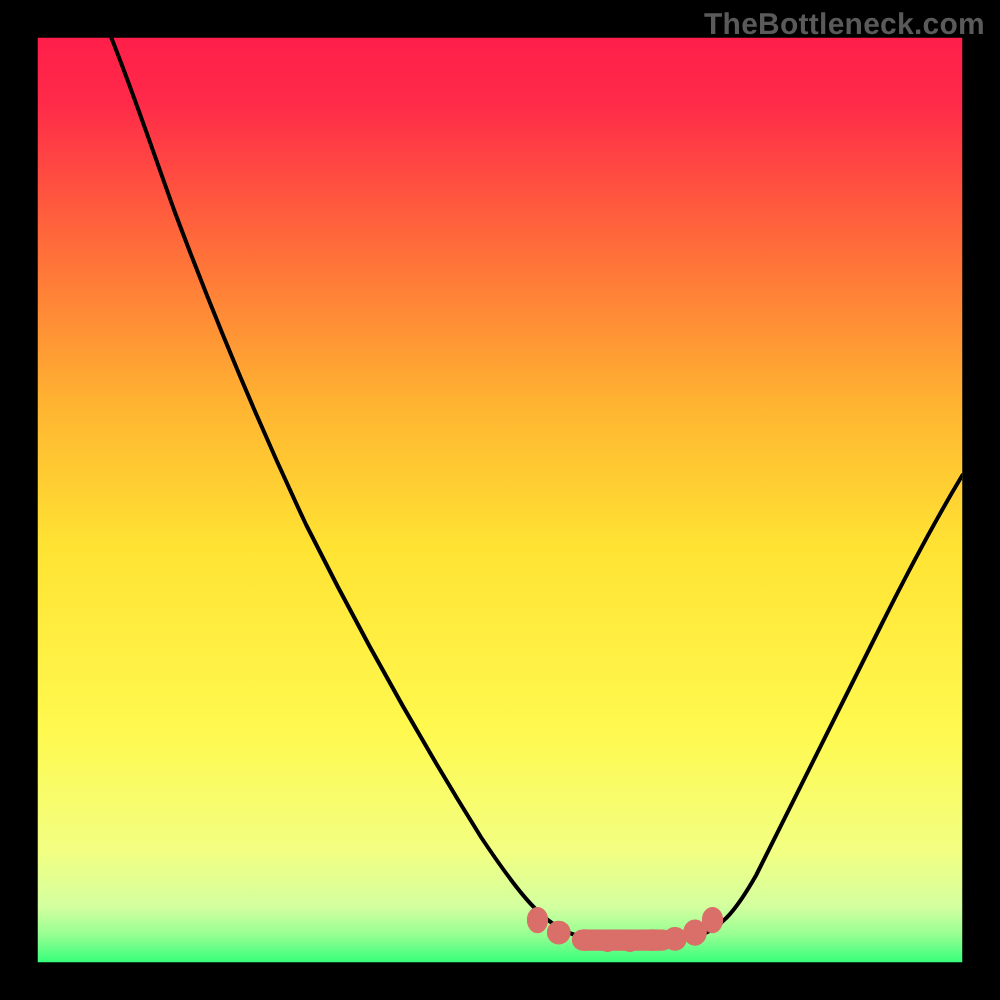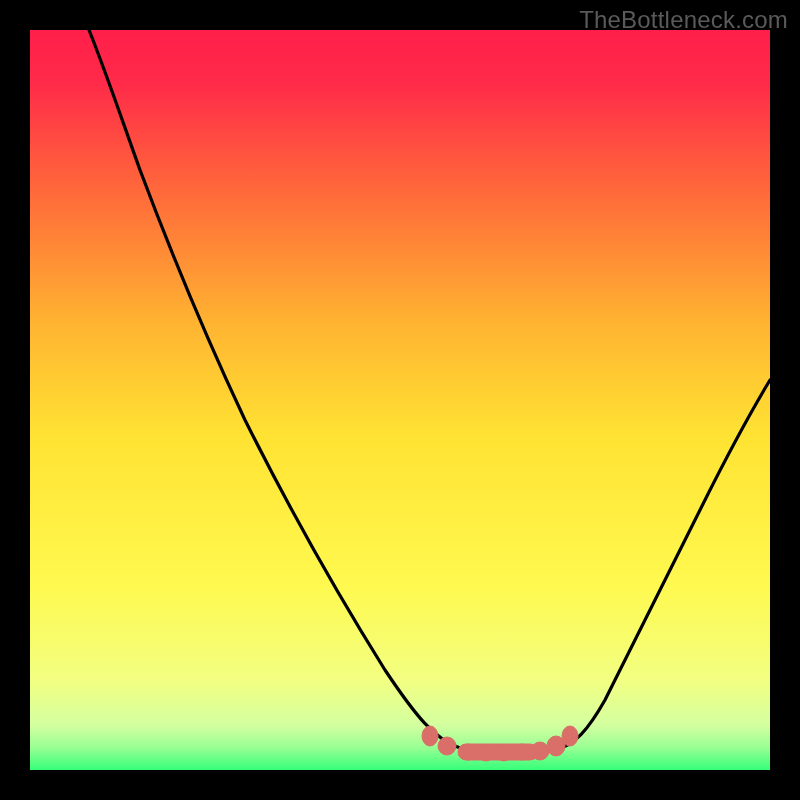--- a/index.html
+++ b/index.html
@@ -10,21 +10,21 @@
     position: relative;
     background: #000;
   }
   .watermark {
     position: absolute;
     top: 6px;
     right: 12px;
     color: #5a5a5a;
     font-family: Arial, Helvetica, sans-serif;
     font-size: 24px;
-    font-weight: 400;
+    font-weight: 700;
     letter-spacing: 0.2px;
     z-index: 10;
     text-align: right;
   }
   .plot-area {
     position: absolute;
     left: 30px;
     top: 30px;
     width: 740px;
     height: 740px;

